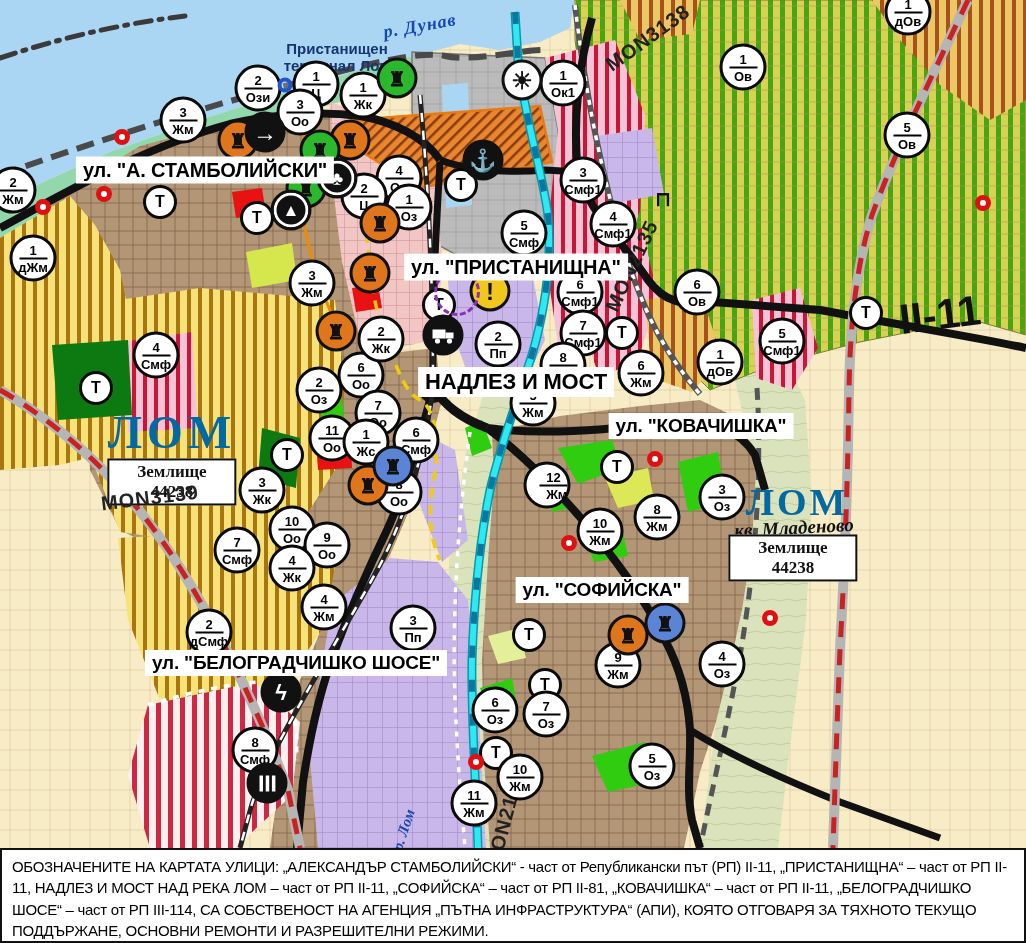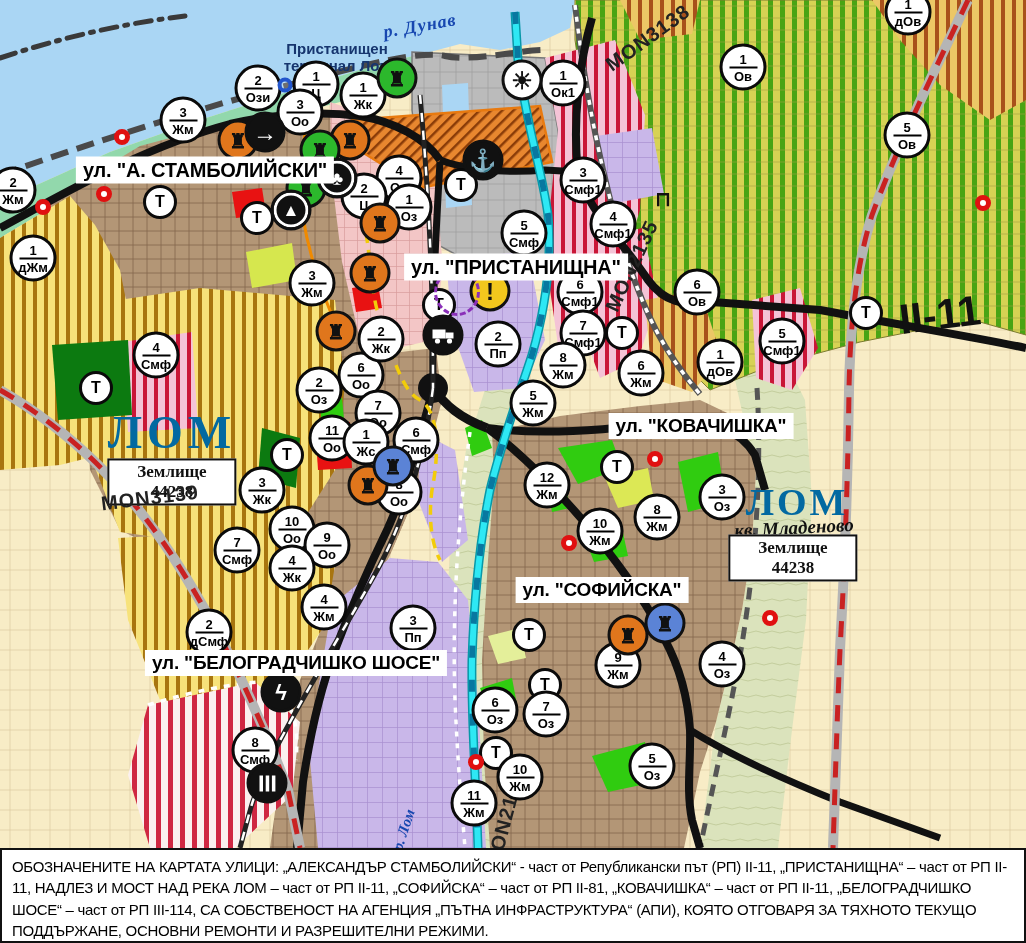--- a/index.html
+++ b/index.html
@@ -212,20 +212,21 @@
     <path d="M515,12 L518,60 C525,120 542,170 548,215 C552,260 545,310 532,355 C518,398 502,440 490,490 C480,540 474,600 472,660 C471,720 476,780 478,848" fill="none" stroke="#2ee8f4" stroke-width="6"></path>
     <path d="M515,12 L518,60 C525,120 542,170 548,215 C552,260 545,310 532,355 C518,398 502,440 490,490 C480,540 474,600 472,660 C471,720 476,780 478,848" fill="none" stroke="#0878a0" stroke-width="6" stroke-dasharray="12 22"></path>
 
     <path d="M306,128 C298,170 300,215 310,250 C318,285 330,310 338,330" fill="none" stroke="#f08a00" stroke-width="3"></path>
     <path d="M358,200 C372,240 368,285 380,320 C392,350 400,390 420,400 C438,410 440,450 432,490 C428,520 432,545 440,560" fill="none" stroke="#f2cc0a" stroke-width="3.5" stroke-dasharray="10 7"></path>
   </svg>
 
   <div id="labels">
       <div class="street-label" style="font-size: 20px; left: 205px; top: 170px;">ул. "А. СТАМБОЛИЙСКИ"</div>
       <div class="street-label" style="font-size: 20px; left: 516px; top: 267px;">ул. "ПРИСТАНИЩНА"</div>
+      <div class="street-label" style="font-size: 22px; left: 516px; top: 382px;">НАДЛЕЗ И МОСТ</div>
       <div class="street-label" style="font-size: 19px; left: 701px; top: 426px;">ул. "КОВАЧИШКА"</div>
       <div class="street-label" style="font-size: 19px; left: 602px; top: 590px;">ул. "СОФИЙСКА"</div>
       <div class="street-label" style="font-size: 19px; left: 296px; top: 663px;">ул. "БЕЛОГРАДЧИШКО ШОСЕ"</div>
       <div class="area-label river-label" style="transform: translate(-50%, -50%) rotate(-10deg); left: 420px; top: 26px;">р. Дунав</div>
       <div class="area-label port-label" style="transform: translate(-50%, -50%) rotate(0deg); left: 337px; top: 57px;">Пристанищен
 терминал Лом</div>
       <div class="area-label city-label" style="transform: translate(-50%, -50%) rotate(0deg); left: 172px; top: 432px;">ЛОМ</div>
       <div class="area-label zem-box" style="transform: translate(-50%, -50%) rotate(0deg); left: 172px; top: 482px;">Землище
 44238</div>
       <div class="area-label mon-label" style="transform: translate(-50%, -50%) rotate(-7deg); left: 150px; top: 498px;">MON3139</div>
@@ -341,21 +342,21 @@
       <span class="zm-code">Пп</span>
     </div>
       <div class="zmarker" style="left: 563px; top: 365px;">
       <span class="zm-num">8</span>
       <span class="zm-code">Жм</span>
     </div>
       <div class="zmarker" style="left: 533px; top: 403px;">
       <span class="zm-num">5</span>
       <span class="zm-code">Жм</span>
     </div>
-      <div class="zmarker" style="left: 547px; top: 485px;">
+      <div class="zmarker" style="left: 547px; top: 485px; align-items: flex-end;">
       <span class="zm-num">12</span>
       <span class="zm-code">Жм</span>
     </div>
       <div class="zmarker" style="left: 600px; top: 531px;">
       <span class="zm-num">10</span>
       <span class="zm-code">Жм</span>
     </div>
       <div class="zmarker" style="left: 657px; top: 517px;">
       <span class="zm-num">8</span>
       <span class="zm-code">Жм</span>

